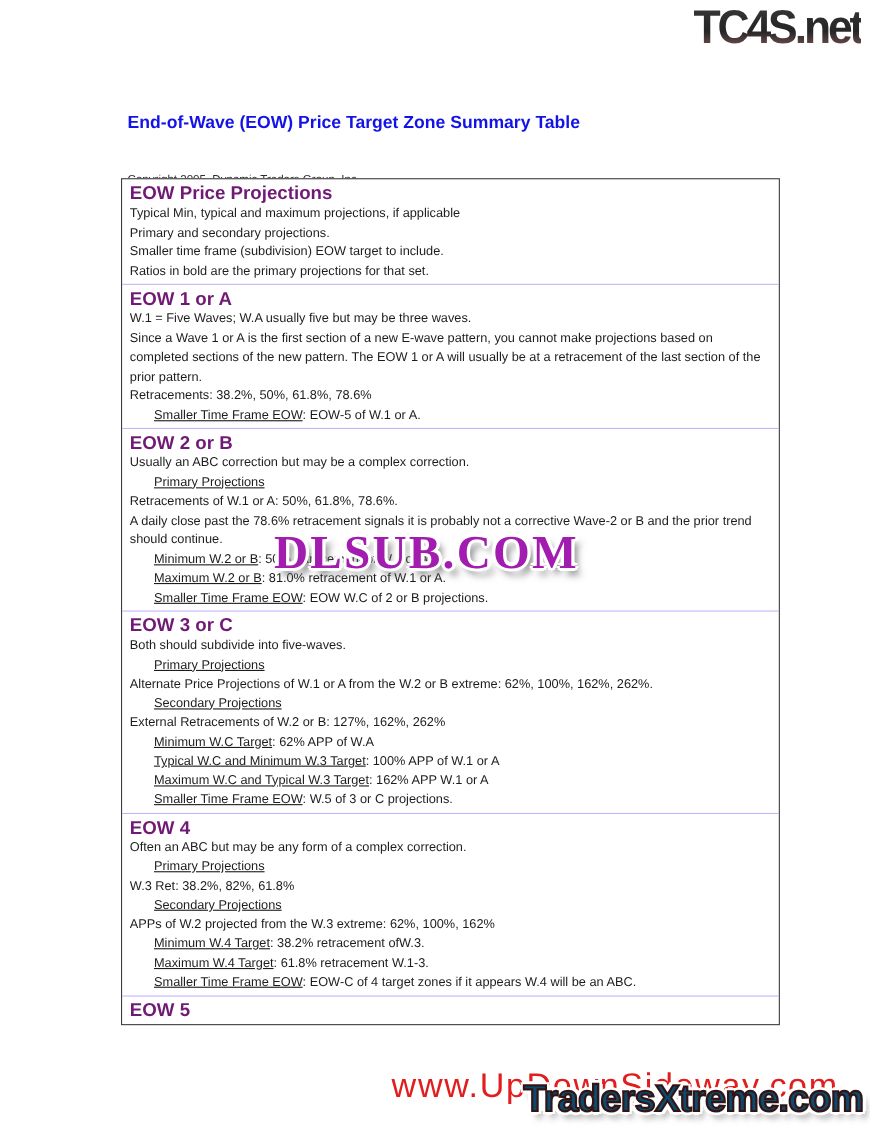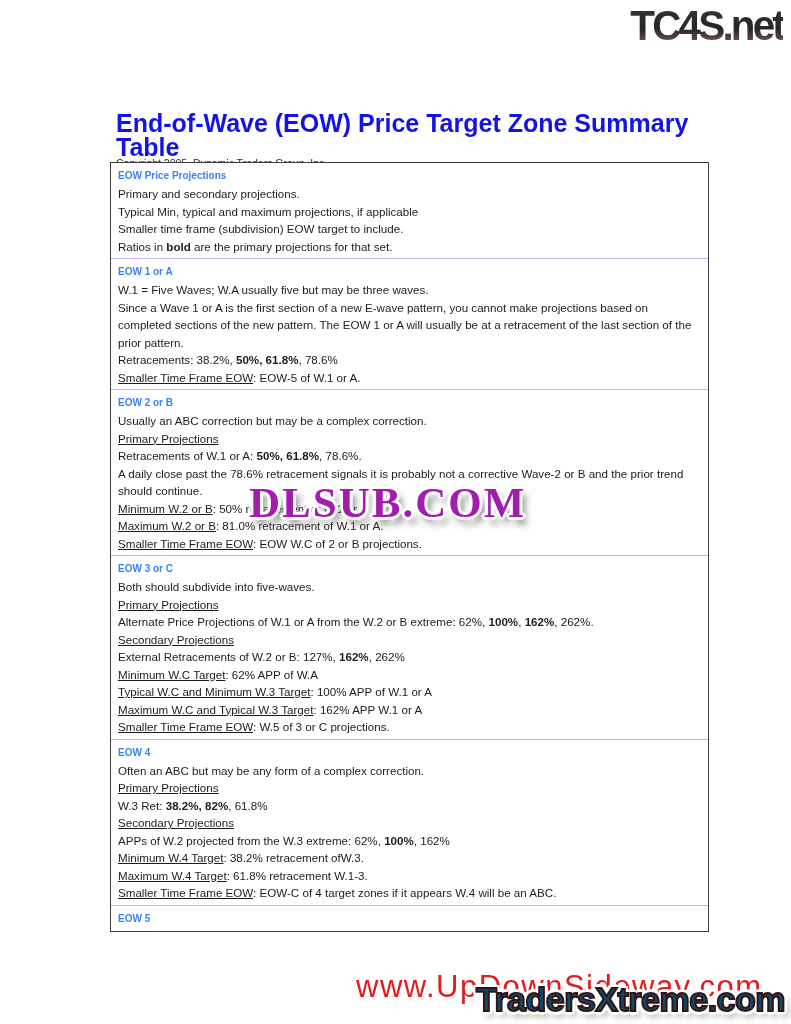--- a/index.html
+++ b/index.html
@@ -16,47 +16,47 @@
     font-family:"Liberation Sans",sans-serif;
     font-weight:bold;font-size:43px;line-height:50px;letter-spacing:-3px;
     text-align:right;
     background:linear-gradient(180deg,#3d3d3d 0%,#2a2a2a 40%,#262626 55%,#5f4444 75%,#a57d7d 96%);
     -webkit-background-clip:text;background-clip:text;color:transparent;
     transform:scaleX(.94);transform-origin:right center;
   }
 
   
   .page-title{
-    position:absolute;left:116px;top:111px;width:600px;
-    font-size:25px;font-weight:bold;color:#1313e8;line-height:24px;
+    position:absolute;left:116px;top:100px;width:600px;
+    font-size:16px;font-weight:bold;color:#1313e8;line-height:24px;
   }
   .copyright{
     position:absolute;left:116px;top:141px;width:600px;
     font-size:10.5px;color:#2e2e2e;line-height:13px;margin-top:16px;
   }
 
   
   .eow-table{
     position:absolute;left:110px;top:162px;width:599px;
     border:1px solid #3c3c3c;box-sizing:border-box;background:#fff;
   }
   .section{
     padding:3px 8px 3px 7px;
     border-top:1px solid #c4b5fd;
   }
   .section:first-child{border-top:none;}
   .sec-heading{
-    font-size:10px;font-weight:bold;color:#3b82f6;line-height:18px;
+    font-size:17px;font-weight:bold;color:#701a75;line-height:18px;
     padding-top:1px;
   }
   .sec-line{
     font-size:11.6px;color:#1c1c1c;line-height:17.5px;
   }
-  .sec-line .b{font-weight:bold;}
-  .sec-line .u{text-decoration:underline;}
+  .sec-line .b{font-weight:normal;}
+  .sec-line .u{text-decoration:underline;margin-left:22px;}
 
   
   .wm-dlsub{
     position:absolute;left:249px;top:477px;z-index:10;
     font-family:"Liberation Serif",serif;font-weight:bold;
     font-size:43px;line-height:52px;letter-spacing:2px;
     color:#a21caf;white-space:nowrap;
     text-shadow:
       -2px -2px 0 #fff, 2px -2px 0 #fff, -2px 2px 0 #fff, 2px 2px 0 #fff,
       -3px 0 0 #fff, 3px 0 0 #fff, 0 -3px 0 #fff, 0 3px 0 #fff,
@@ -84,22 +84,22 @@
 <body>
 
 <div class="site-logo">TC4S.net</div>
 
 <div class="page-title">End-of-Wave (EOW) Price Target Zone Summary Table</div>
 <div class="copyright">Copyright 2005, Dynamic Traders Group, Inc.</div>
 
 <div class="eow-table">
     <div class="section">
       <div class="sec-heading">EOW Price Projections</div>
+      <div class="sec-line"><span>Typical Min, typical and maximum projections, if applicable</span></div>
       <div class="sec-line"><span>Primary and secondary projections.</span></div>
-      <div class="sec-line"><span>Typical Min, typical and maximum projections, if applicable</span></div>
       <div class="sec-line"><span>Smaller time frame (subdivision) EOW target to include.</span></div>
       <div class="sec-line"><span>Ratios in </span><span class="b">bold</span><span> are the primary projections for that set.</span></div>
     </div>
     <div class="section">
       <div class="sec-heading">EOW 1 or A</div>
       <div class="sec-line"><span>W.1 = Five Waves; W.A usually five but may be three waves.</span></div>
       <div class="sec-line"><span>Since a Wave 1 or A is the first section of a new E-wave pattern, you cannot make projections based on completed sections of the new pattern. The EOW 1 or A will usually be at a retracement of the last section of the prior pattern.</span></div>
       <div class="sec-line"><span>Retracements: 38.2%, </span><span class="b">50%, 61.8%</span><span>, 78.6%</span></div>
       <div class="sec-line"><span class="u">Smaller Time Frame EOW</span><span>: EOW-5 of W.1 or A.</span></div>
     </div>

